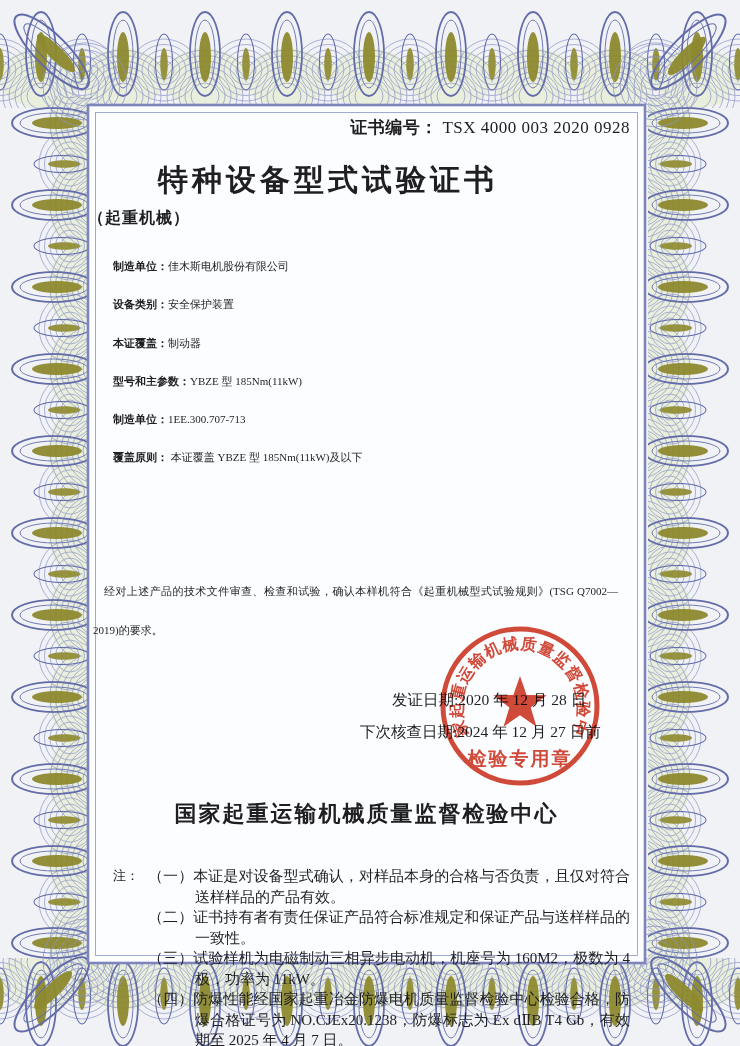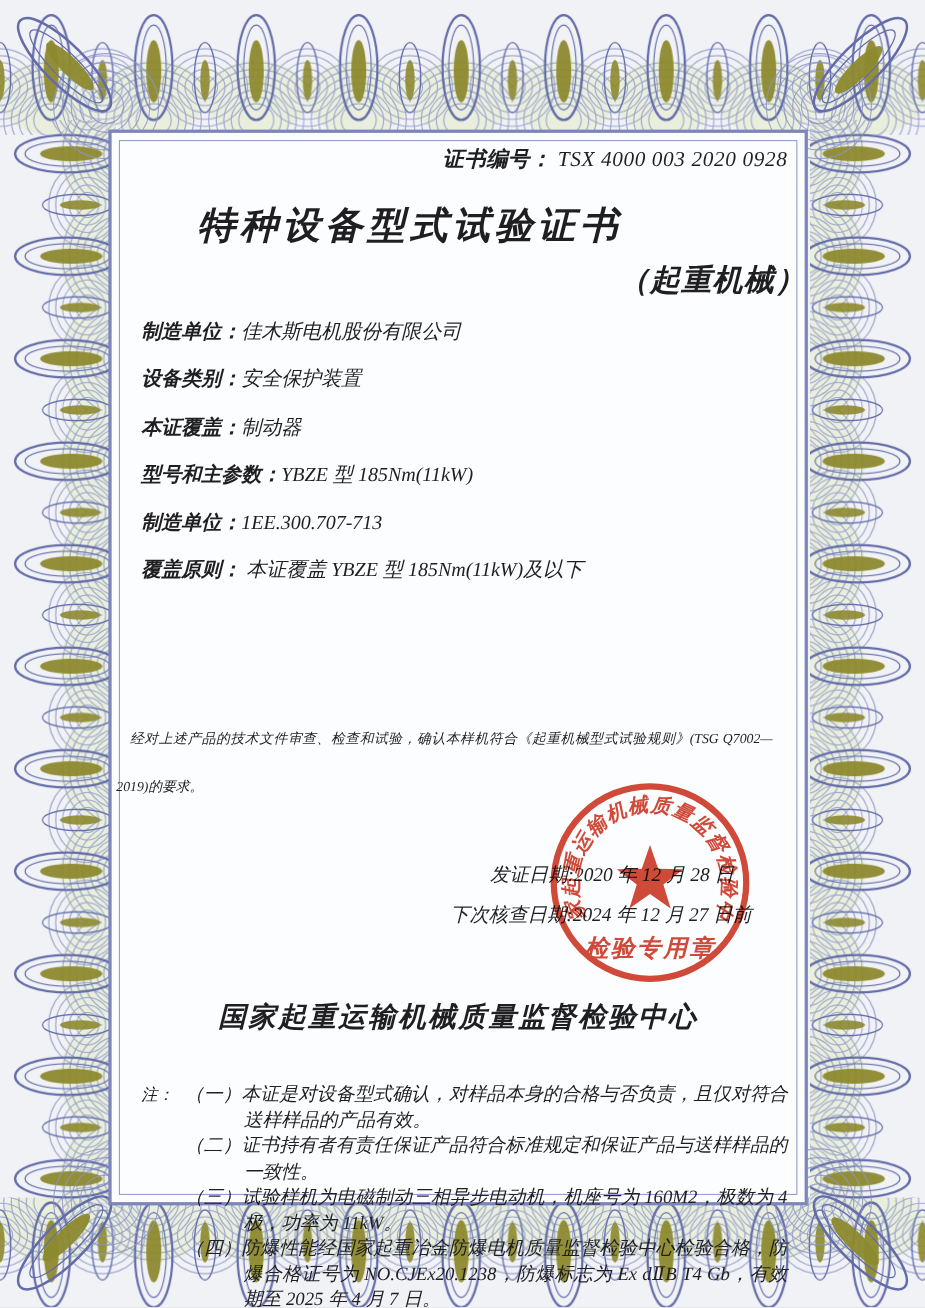--- a/index.html
+++ b/index.html
@@ -1,33 +1,32 @@
 <!DOCTYPE html>
 <html><head>
 <meta charset="utf-8">
 <style>
   html,body{margin:0;padding:0;background:#d8dade;}
   .page{
     position:relative;width:740px;height:1046px;margin:0 auto;
     background:#f1f2f6;overflow:hidden;
     font-family:"Liberation Serif","DejaVu Serif",serif;
     color:#1f1f22;
-    font-style:italic;
   }
   .border-svg{position:absolute;left:0;top:0;z-index:0;}
   .content{position:absolute;left:0;top:0;width:740px;height:1046px;z-index:2;}
   .abs{position:absolute;}
   .cert-no{top:116px;right:110px;font-size:17px;letter-spacing:.5px;}
   .cert-no .lbl{font-family:"Liberation Sans","DejaVu Sans",sans-serif;font-weight:700;}
   .title{left:88px;top:160px;width:480px;text-align:center;font-size:30px;font-weight:900;
          letter-spacing:4px;font-family:"Liberation Sans","DejaVu Sans",sans-serif;}
-  .subtitle{left:88px;top:208px;width:557px;text-align:right;font-size:24px;font-weight:800;
+  .subtitle{left:88px;top:208px;width:557px;text-align:left;font-size:16px;font-weight:800;
             font-family:"Liberation Sans","DejaVu Sans",sans-serif;letter-spacing:1px;}
   .fields{left:113px;top:247px;width:520px;}
-  .field-row{height:38.3px;line-height:38.3px;font-size:16px;white-space:nowrap;}
+  .field-row{height:38.3px;line-height:38.3px;font-size:11px;white-space:nowrap;}
   .field-row .lbl{font-weight:700;font-family:"Liberation Sans","DejaVu Sans",sans-serif;}
   .statement{left:93px;top:572px;width:525px;font-size:11px;line-height:38.5px;
              text-indent:1em;text-align:justify;}
   .date-line1{left:392px;top:690px;font-size:15.5px;white-space:nowrap;}
   .date-line2{left:360px;top:722px;font-size:15.5px;white-space:nowrap;}
   .issuer{left:88px;top:799px;width:557px;text-align:center;font-size:22px;font-weight:800;
           letter-spacing:2px;font-family:"Liberation Sans","DejaVu Sans",sans-serif;}
   .note-mark{left:113px;top:866px;font-size:13px;line-height:20.5px;}
   .notes{left:148px;top:866px;width:482px;font-size:15px;line-height:20.5px;}
   .note{padding-left:47px;text-indent:-47px;text-align:justify;}

